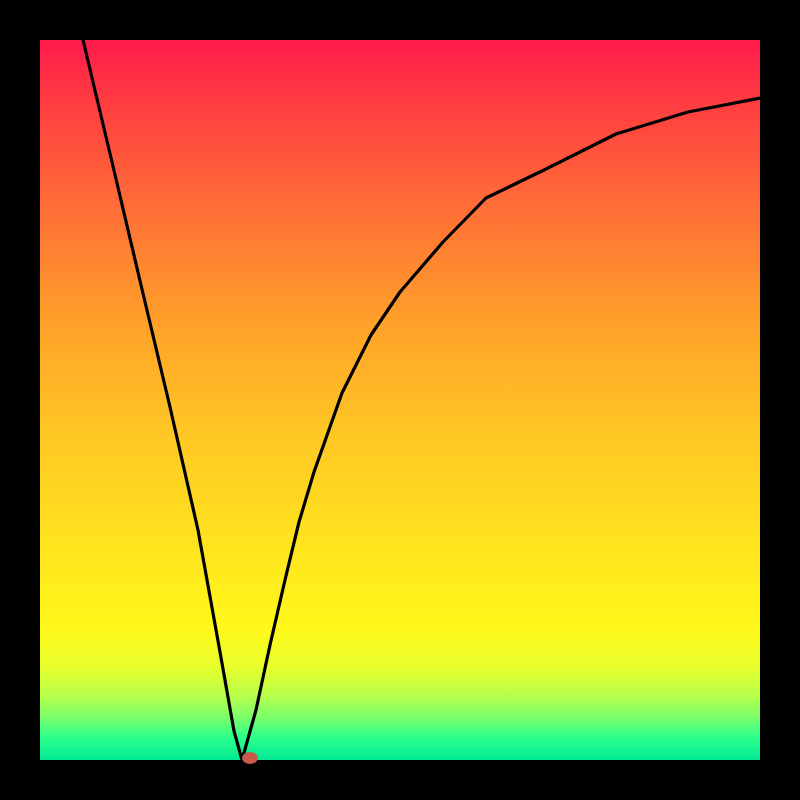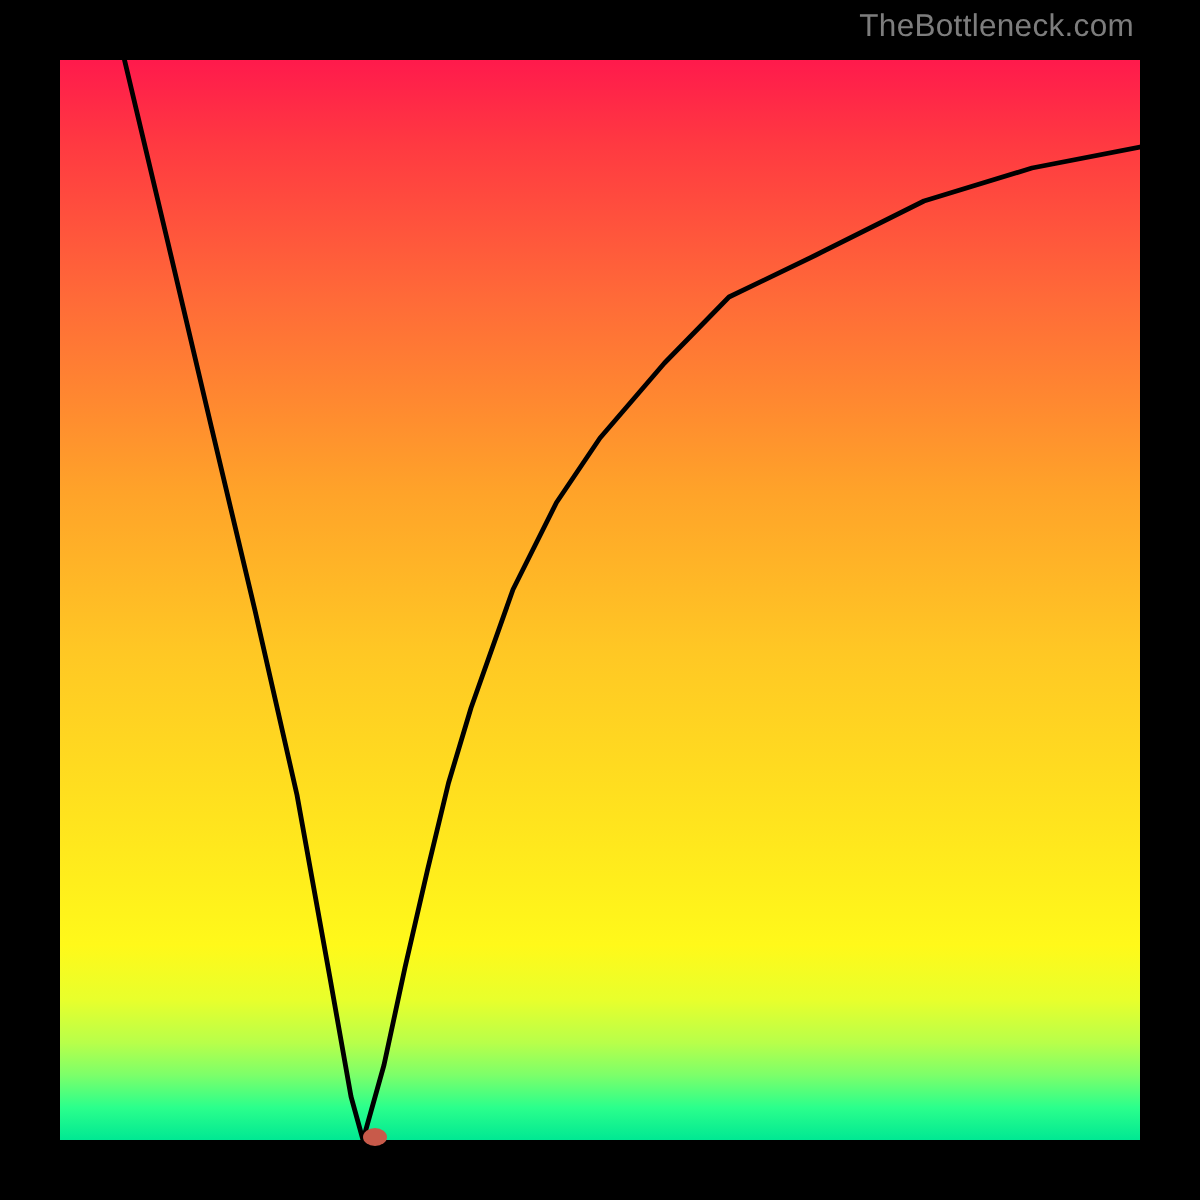--- a/index.html
+++ b/index.html
@@ -63,21 +63,20 @@
     height: 12px;
     border-radius: 50% / 50%;
     background: #c85a4a;
     transform: translate(-50%, -50%);
   }
 </style>
 </head>
 <body>
 
 <div class="frame">
-  <div class="watermark">TheBottleneck.com</div>
 
   <div class="plot">
     <div class="gradient"></div>
 
     <svg class="curve-layer" viewBox="0 0 720 720" preserveAspectRatio="none">
       <path d="M 43 0
                L 72 122
                L 101 245
                L 130 367
                L 158 490

